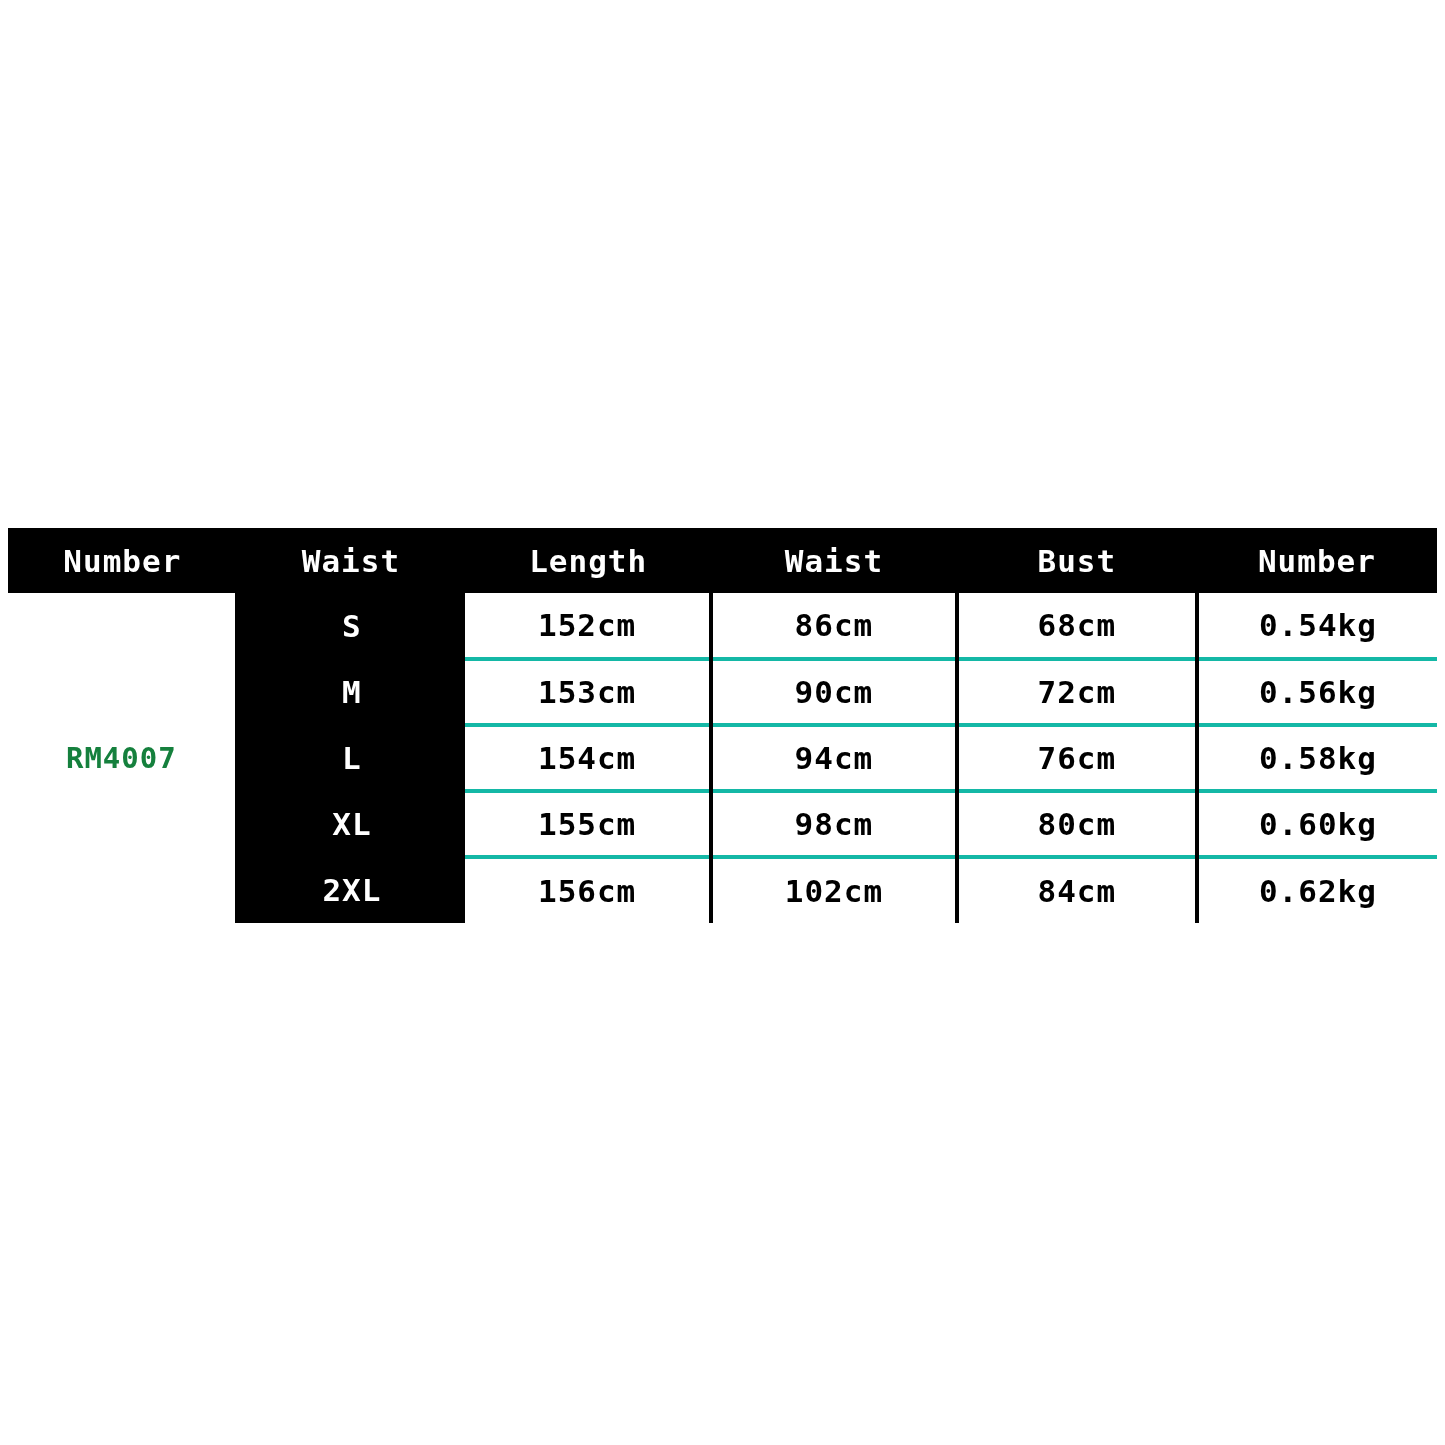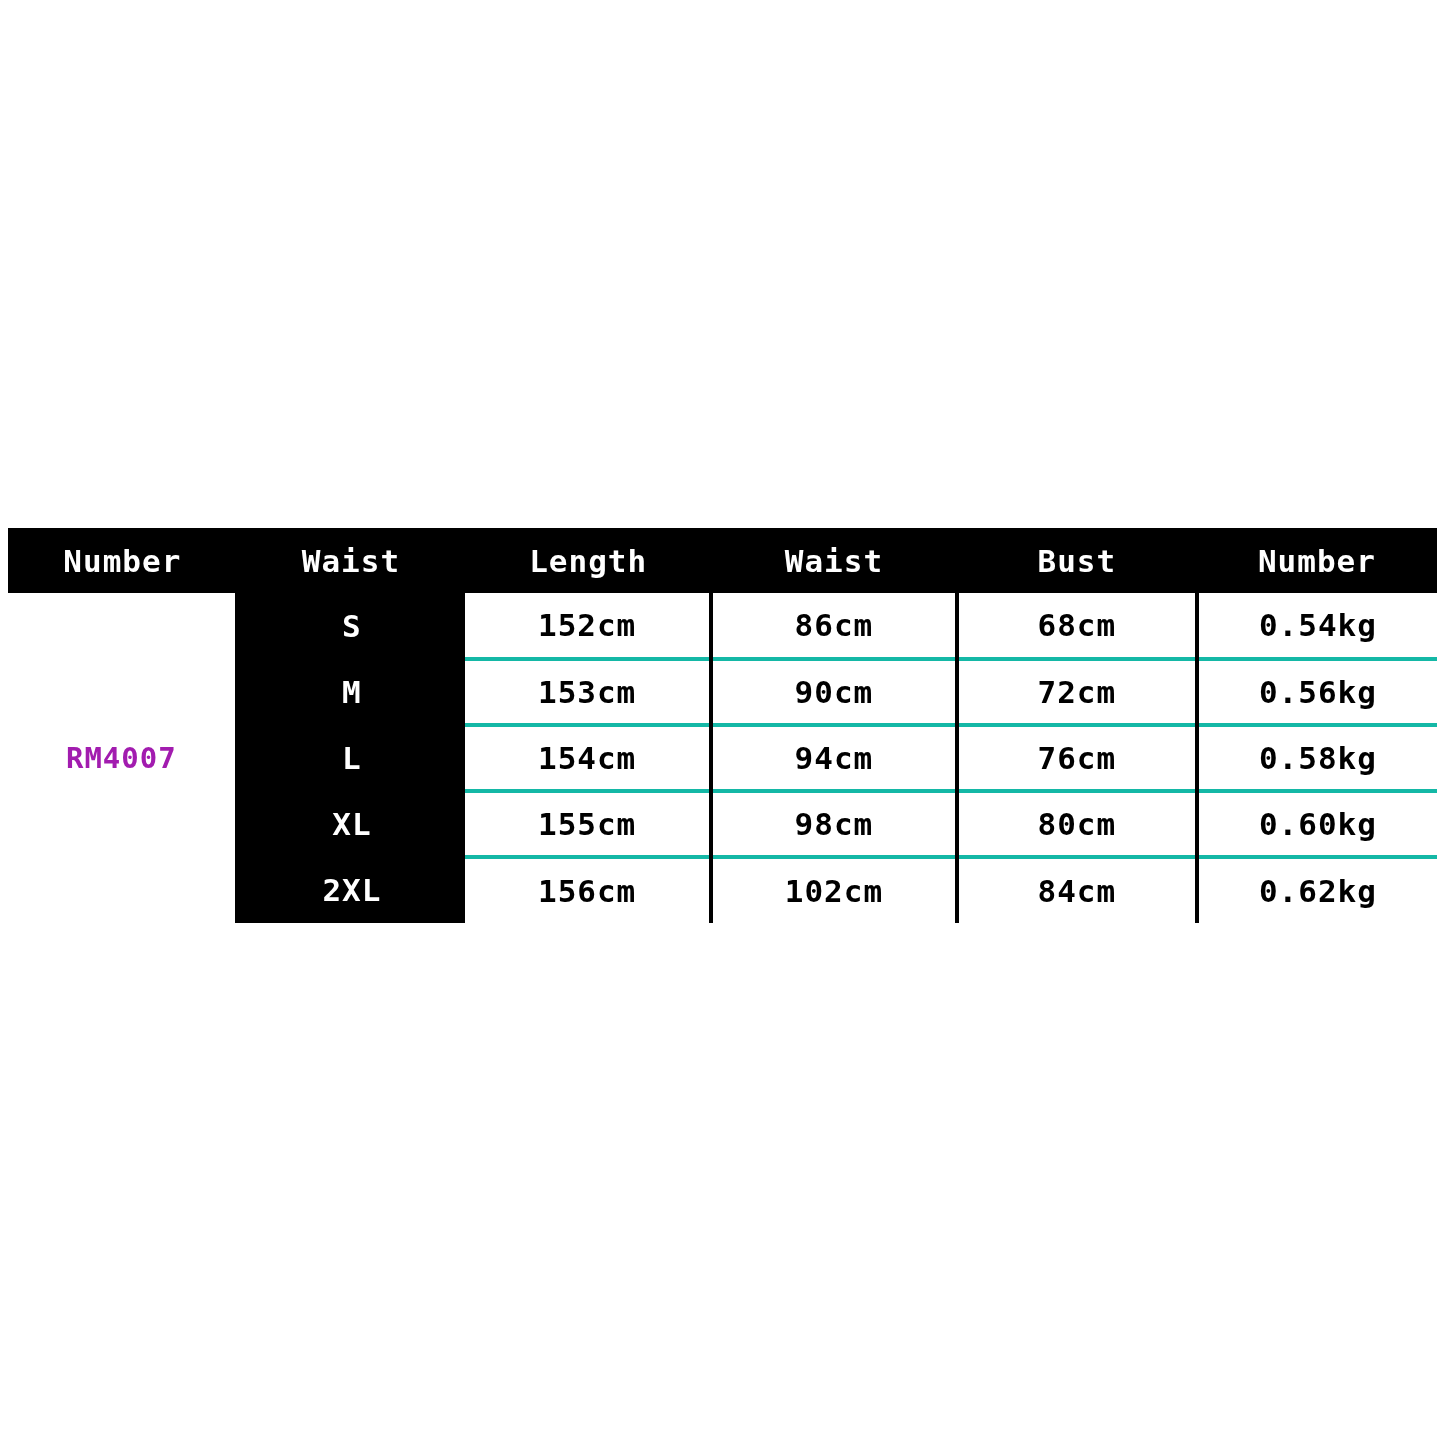--- a/index.html
+++ b/index.html
@@ -41,21 +41,21 @@
   .hdr-cell {
     background: #000000;
     color: #ffffff;
     font-size: 31px;
     height: 65px;
     letter-spacing: 3px;
   }
   
   .num-cell {
     background: #ffffff;
-    color: #a21caf;
+    color: #15803d;
     font-size: 29px;
     border-right: 4px solid #000000;
   }
   
   .size-cell {
     background: #000000;
     color: #ffffff;
     font-size: 31px;
   }
   

